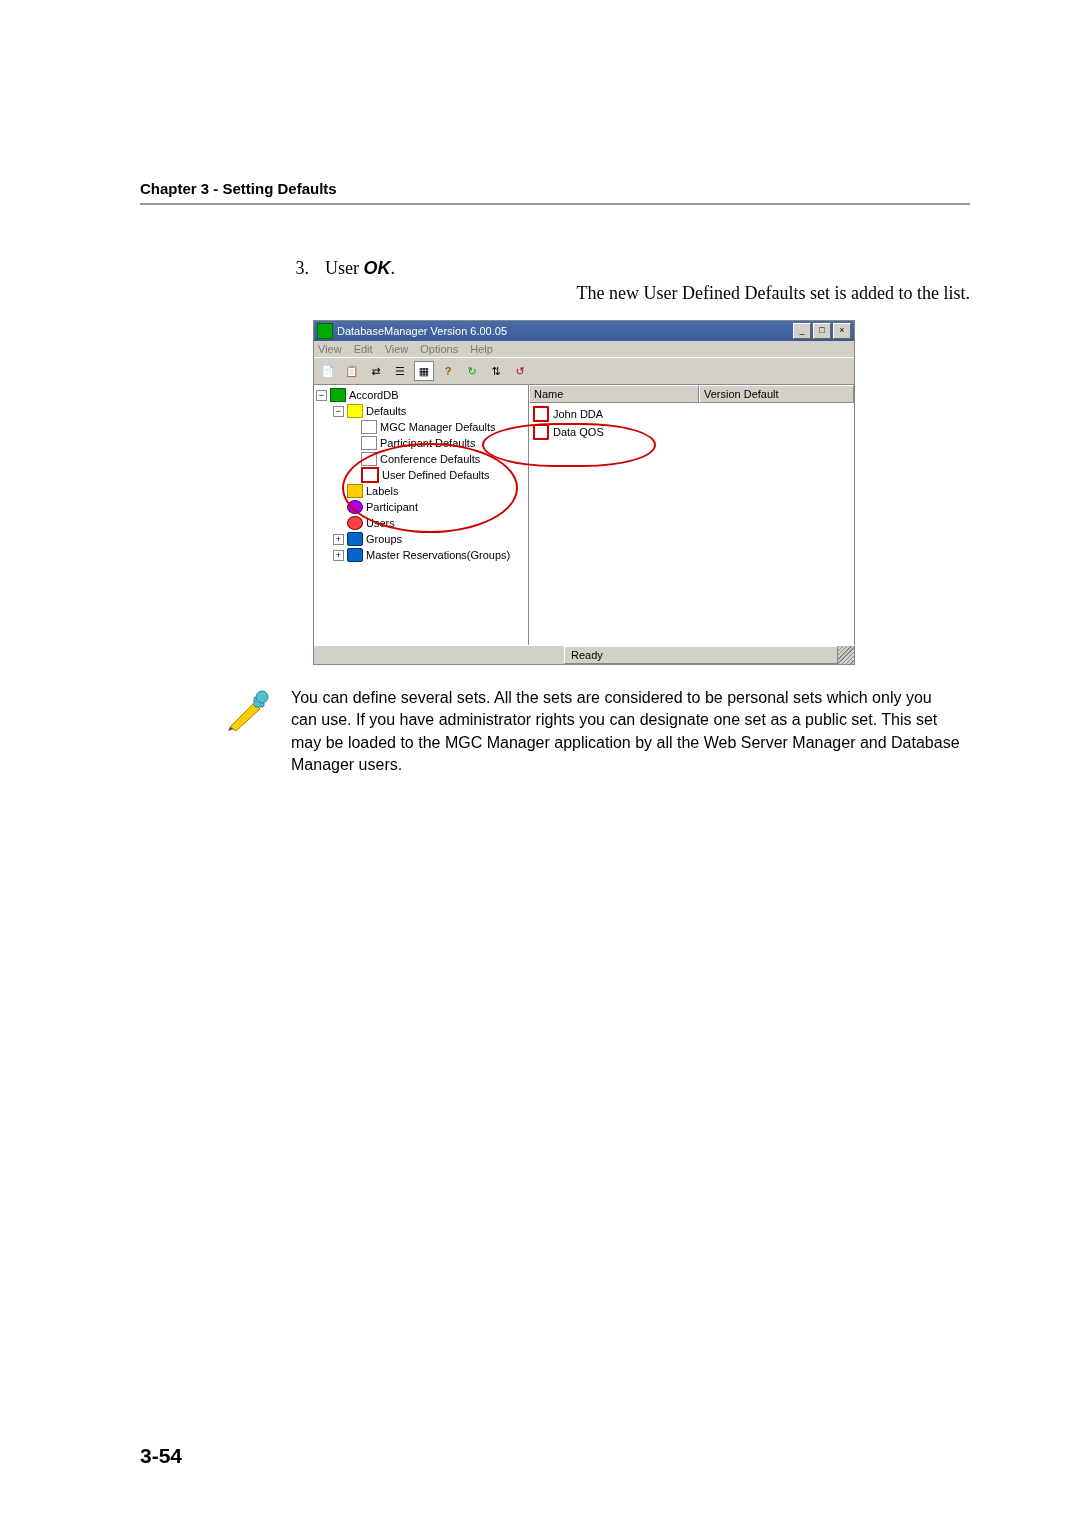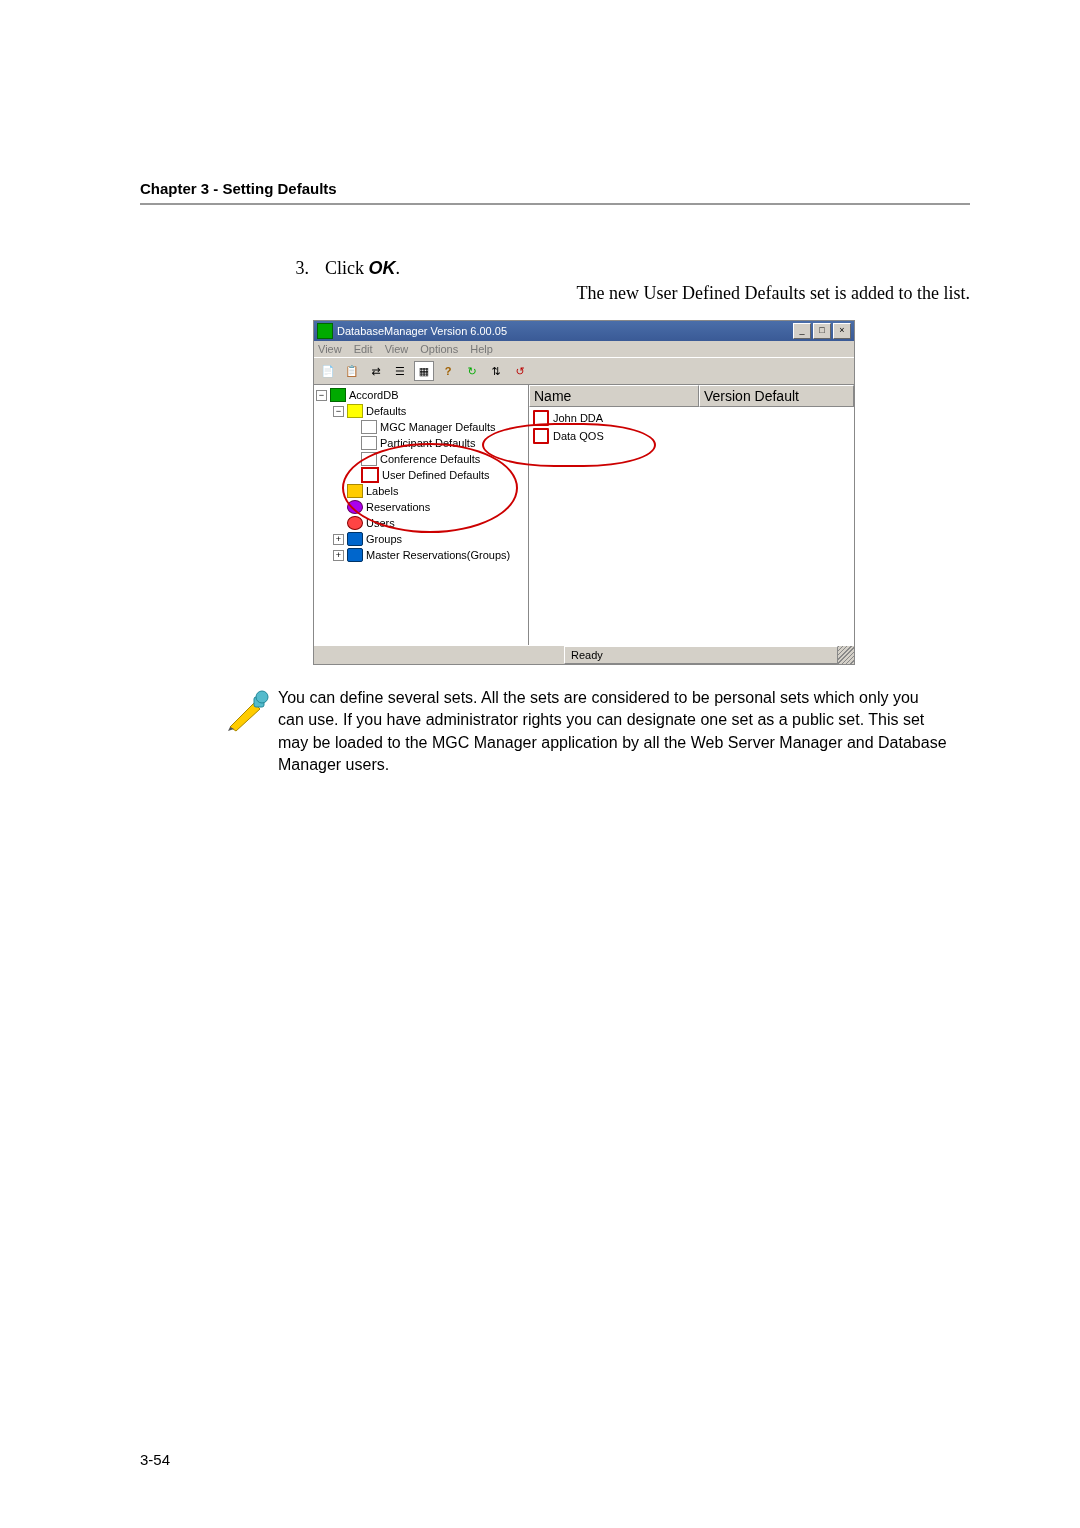--- a/index.html
+++ b/index.html
@@ -135,21 +135,21 @@
     position: relative;
   }
   .list-header {
     display: flex;
     background: #d4d0c8;
   }
   .list-header .col {
     border: 1px solid #fff;
     border-right-color: #888; border-bottom-color: #888;
     padding: 2px 4px;
-    font-size: 14px;
+    font-size: 11px;
   }
   .list-header .col.name { width: 160px; }
   .list-header .col.sel { flex: 1; }
   .list-body { padding: 2px; }
   .list-row {
     display: flex; align-items: center; gap: 4px;
     padding: 1px 2px;
   }
   .li-icon {
     width: 12px; height: 12px;
@@ -215,56 +215,56 @@
   .statusbar .cell.right { flex: 1; text-align: left; }
   .statusbar .grip {
     width: 16px;
     background: repeating-linear-gradient(135deg, #888 0 1px, transparent 1px 3px);
   }
 
   
   .note-row {
     display: flex;
     align-items: flex-start;
-    gap: 6px;
+    gap: 19px;
     margin-top: 6px;
   }
   .note-icon {
     width: 46px; height: 46px; flex-shrink: 0;
     border-radius: 10px;
     position: relative;
     margin-left: 86px;
   }
   .note-icon svg { width: 46px; height: 46px; }
   .note-text {
     font-size: 16px;
     line-height: 1.4;
     font-family: Arial, sans-serif;
     max-width: 670px;
   }
 
   .page-num {
     position: absolute;
     left: 140px;
     bottom: 60px;
-    font-weight: normal;
-    font-size: 15px;
+    font-weight: bold;
+    font-size: 21px;
   }
 </style>
 </head>
 <body>
 
 <div class="page">
   <div class="chapter-header">Chapter 3 - Setting Defaults</div>
   <hr class="chapter-rule">
 
   <div class="step-row">
     <div class="step-num">3.</div>
     <div class="step-body">
-      <span>Click </span><b>OK</b><span>.</span>
+      <span>User </span><b>OK</b><span>.</span>
     </div>
   </div>
   <div class="step-desc">The new User Defined Defaults set is added to the list.</div>
 
   <div class="shot">
     <div class="titlebar">
       <span class="t-icon"></span>
       <span>DatabaseManager Version 6.00.05</span>
       <span class="t-spacer"></span>
       <div class="winbtns">
@@ -329,21 +329,21 @@
             <span>User Defined Defaults</span>
           </div>
           <div class="tn">
             <span class="ind ind2"></span>
             <span class="ic label"></span>
             <span>Labels</span>
           </div>
           <div class="tn">
             <span class="ind ind2"></span>
             <span class="ic perm"></span>
-            <span>Reservations</span>
+            <span>Participant</span>
           </div>
           <div class="tn">
             <span class="ind ind2"></span>
             <span class="ic user"></span>
             <span>Users</span>
           </div>
           <div class="tn">
             <span class="ind ind1"></span>
             <span class="box">+</span>
             <span class="ic grp"></span>

